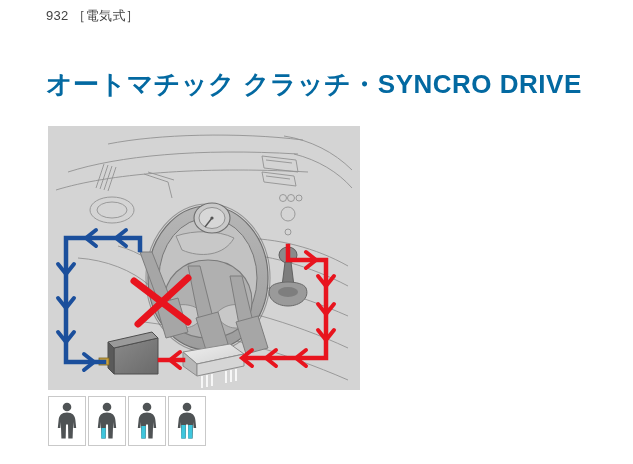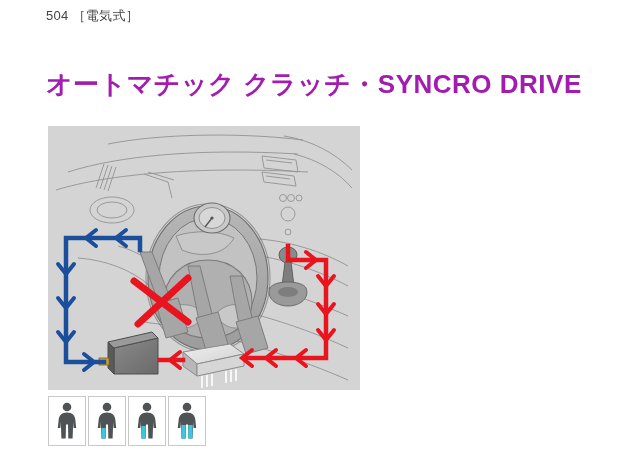--- a/index.html
+++ b/index.html
@@ -29,21 +29,21 @@
   }
 
   #page-title {
     position: absolute;
     left: 46px;
     top: 67px;
     font-size: 26px;
     line-height: 34px;
     font-weight: bold;
     letter-spacing: 0.5px;
-    color: #a21caf;
+    color: #0369a1;
     white-space: nowrap;
   }
 
   
   #illustration {
     position: absolute;
     left: 48px;
     top: 126px;
     width: 312px;
     height: 264px;
@@ -71,21 +71,21 @@
   .status-icon-cell svg {
     position: absolute;
     left: 50%;
     top: 50%;
     transform: translate(-50%, -50%);
   }
 </style>
 </head>
 <body>
 
-<div id="page-number">504 ［電気式］</div>
+<div id="page-number">932 ［電気式］</div>
 
 <div id="page-title">オートマチック クラッチ・SYNCRO DRIVE</div>
 
 <div id="illustration">
   <svg width="312" height="264" viewBox="0 0 312 264" xmlns="http://www.w3.org/2000/svg">
     <defs>
       <linearGradient id="wheelRim" x1="0" y1="0" x2="0" y2="1">
         <stop offset="0" stop-color="#b6b6b6"></stop>
         <stop offset="1" stop-color="#9c9c9c"></stop>
       </linearGradient>

